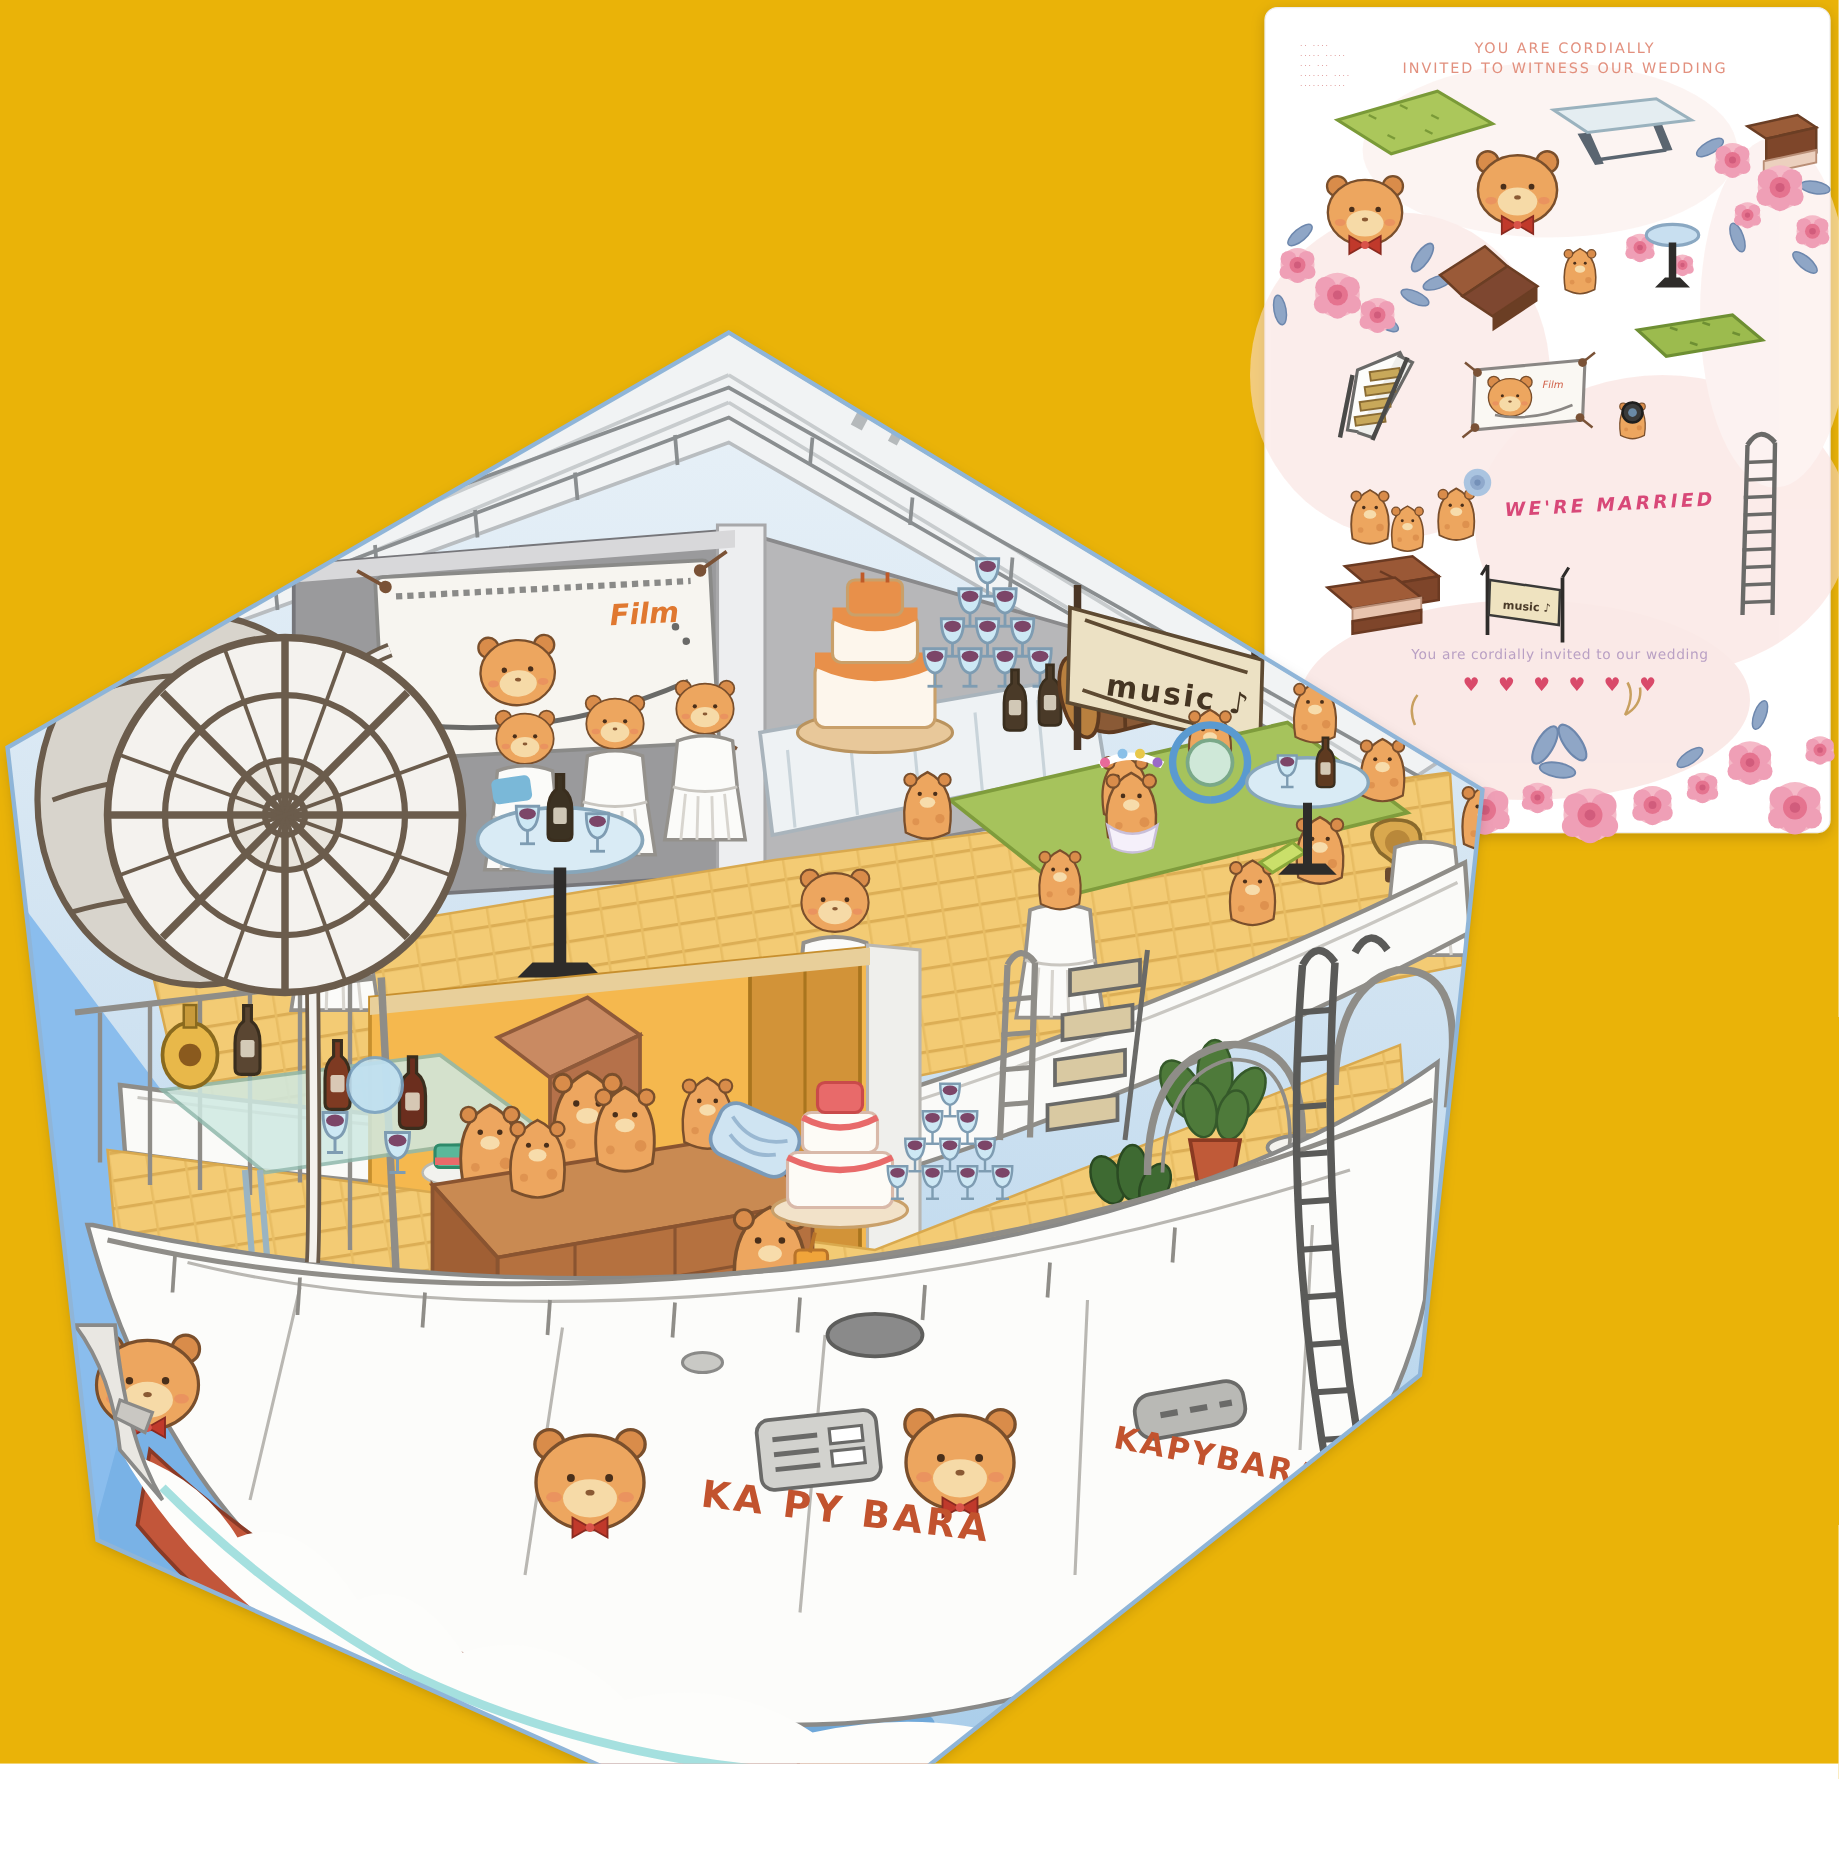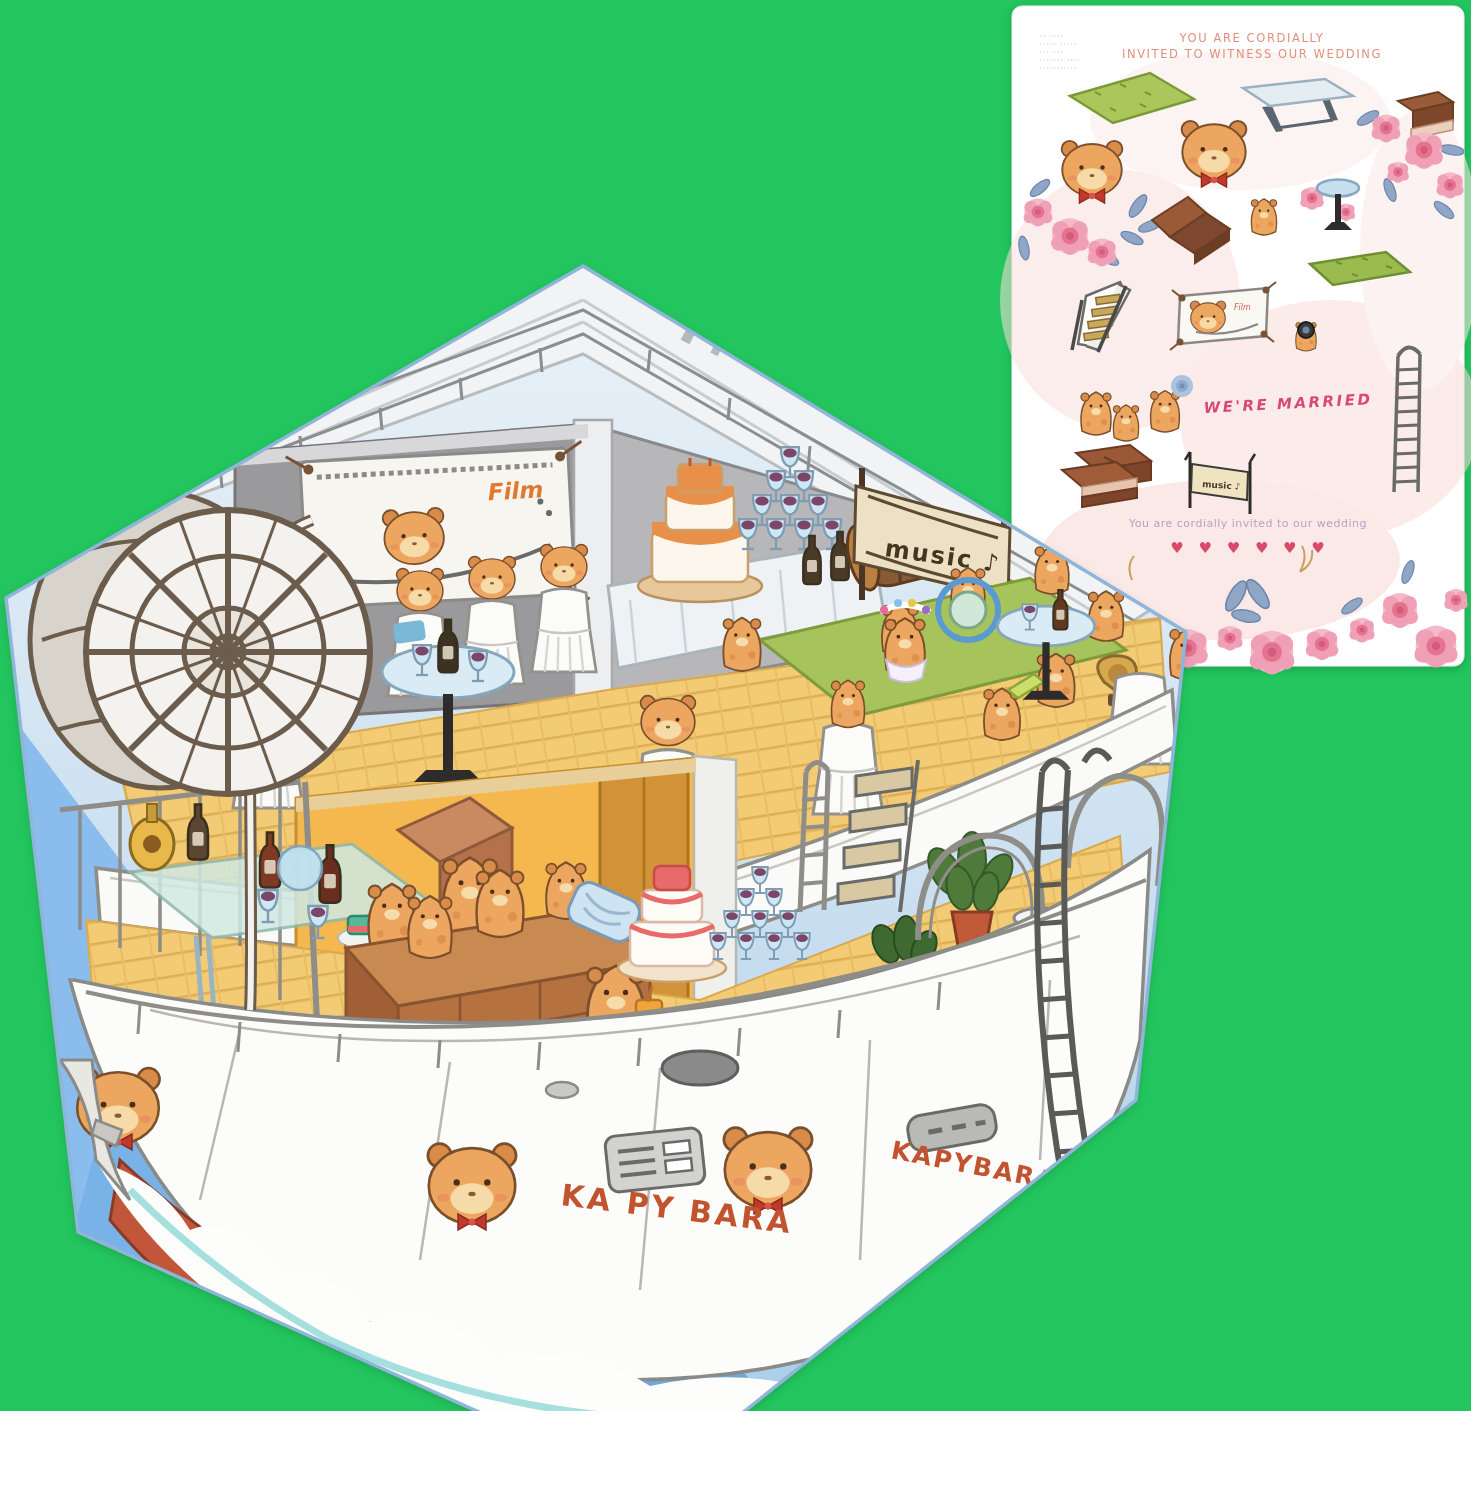--- a/index.html
+++ b/index.html
@@ -1,16 +1,16 @@
 <!DOCTYPE html>
 <html><head>
 <meta charset="utf-8">
 <style>
   html,body{margin:0;padding:0;background:#fff;}
-  .stage{position:relative;width:1471px;height:1411px;background:#22c55e;overflow:hidden;
+  .stage{position:relative;width:1471px;height:1411px;background:#eab308;overflow:hidden;
          font-family:"DejaVu Sans","Liberation Sans",sans-serif;}
   svg{position:absolute;left:0;top:0;}
   text{font-family:"DejaVu Sans","Liberation Sans",sans-serif;}
   .finePrint{font-size:6px;letter-spacing:1.5px;fill:#c65050;opacity:.85;}
   .hdr{font-size:11.5px;letter-spacing:1.6px;fill:#e2907e;text-anchor:middle;}
   .married{font-size:15px;font-weight:bold;font-style:italic;letter-spacing:2.5px;fill:#d84878;}
   .invite{font-size:11px;letter-spacing:.5px;fill:#b9a0c4;text-anchor:middle;}
   .hearts{font-size:15px;letter-spacing:5px;fill:#d94a6a;text-anchor:middle;}
   .musicSheet{font-size:9px;font-weight:bold;fill:#4a3a28;}
   .filmSheet{font-size:8px;font-style:italic;fill:#d06048;}

